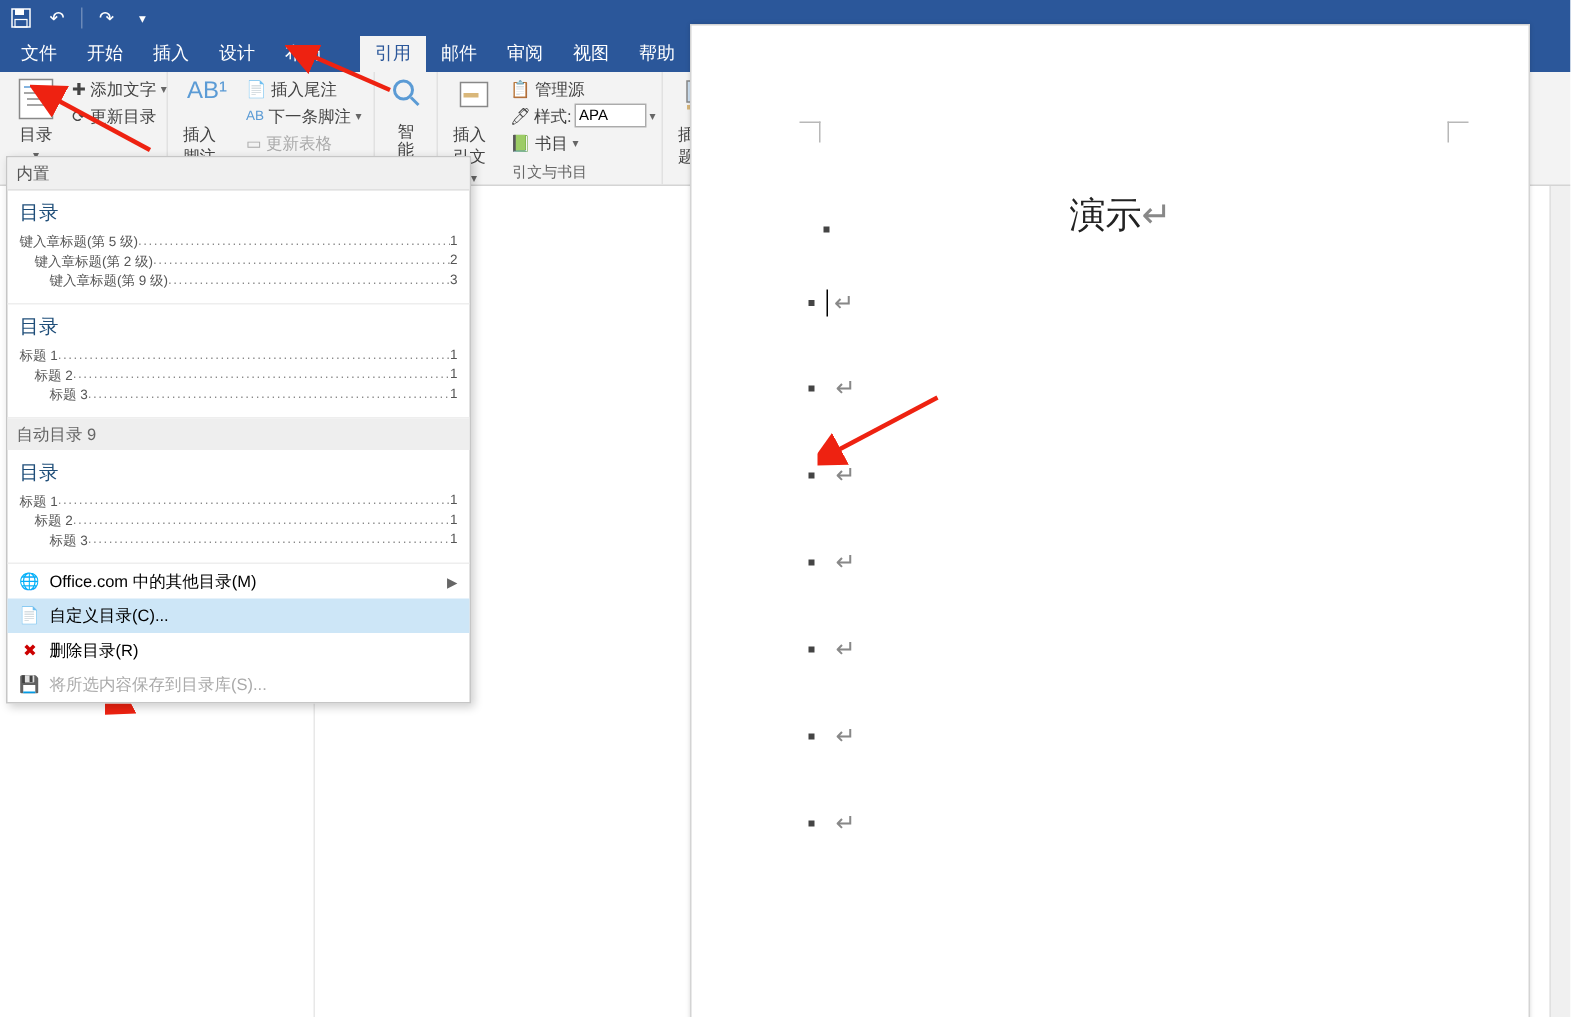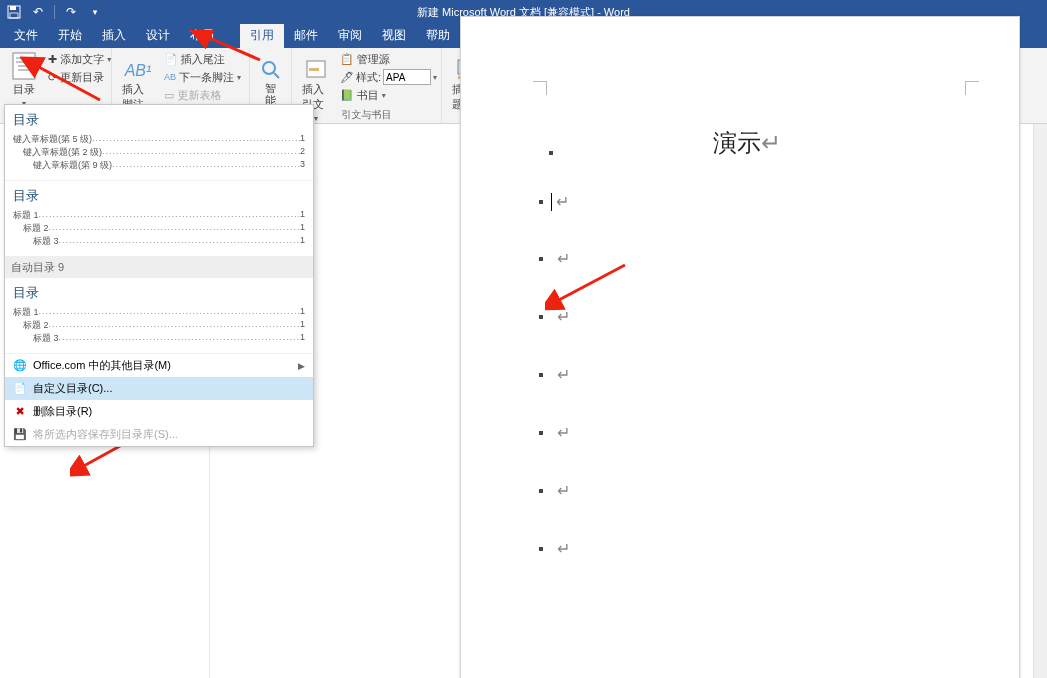--- a/index.html
+++ b/index.html
@@ -18,21 +18,21 @@
   .menu-tab.active { background: #f3f3f3; color: #2b579a; margin-left: 16px; }
   .tell-me { display: flex; align-items: center; gap: 4px; padding: 4px 10px; color: #cfe0f5; font-size: 11px; }
   .bulb { width: 12px; height: 12px; border: 1px solid #cfe0f5; border-radius: 50%; position: relative; }
   
   
   .ribbon { background: #f3f3f3; height: 76px; border-bottom: 1px solid #d4d4d4; display: flex; font-size: 11px; color: #444; position: relative; }
   .ribbon-group { border-right: 1px solid #e1e1e1; padding: 2px 6px 0 6px; display: flex; flex-direction: column; position: relative; }
   .ribbon-group-label { position: absolute; bottom: 1px; left: 0; right: 0; text-align: center; font-size: 10px; color: #666; }
   .rg-body { display: flex; gap: 4px; flex: 1; }
   .big-btn { display: flex; flex-direction: column; align-items: center; justify-content: flex-start; padding: 2px 4px; cursor: pointer; gap: 2px; }
-  .big-btn .icon-box { width: 28px; height: 28px; display: flex; align-items: flex-end; justify-content: center; font-style: italic; }
+  .big-btn .icon-box { width: 28px; height: 28px; display: flex; align-items: flex-start; justify-content: center; }
   .small-row { display: flex; align-items: center; gap: 3px; padding: 1px 2px; cursor: pointer; white-space: nowrap; height: 18px; }
   .small-row.disabled { color: #aaa; }
   .small-stack { display: flex; flex-direction: column; gap: 0; }
   .dd-arrow { font-size: 8px; color: #666; }
   .style-select { display: flex; align-items: center; gap: 2px; }
   .style-select input { width: 48px; height: 16px; border: 1px solid #ababab; font-size: 10px; padding: 0 2px; }
   
   
   .toc-dropdown { position: absolute; top: 104px; left: 4px; width: 310px; background: #fff; border: 1px solid #c6c6c6; box-shadow: 2px 2px 6px rgba(0,0,0,0.2); font-size: 11px; z-index: 10; }
   .dd-header { background: #f0f0f0; border-bottom: 1px solid #e0e0e0; padding: 3px 6px; color: #555; font-size: 11px; }
@@ -76,21 +76,20 @@
           <rect x="1" y="1" width="12" height="12" fill="none" stroke="#fff" stroke-width="1"></rect>
           <rect x="3" y="1" width="6" height="4" fill="#fff"></rect>
           <rect x="3" y="8" width="8" height="5" fill="none" stroke="#fff" stroke-width="0.8"></rect>
         </svg>
     </span>
     <span class="qat-icon">↶</span>
     <span class="qat-sep"></span>
     <span class="qat-icon">↷</span>
     <span class="qat-icon" style="font-size:9px">▾</span>
   </div>
-  <div class="title-center">新建 Microsoft Word 文档 [兼容模式] - Word</div>
 </div>
 
 <div class="menubar">
   <div class="menu-tab">文件</div>
   <div class="menu-tab">开始</div>
   <div class="menu-tab">插入</div>
   <div class="menu-tab">设计</div>
   <div class="menu-tab">布局</div>
   <div class="menu-tab active">引用</div>
   <div class="menu-tab">邮件</div>
@@ -283,20 +282,21 @@
             <span>⟳</span>
             <span>更新引文目录</span>
           </div>
       </div>
     </div>
     <div class="ribbon-group-label">引文目录</div>
   </div>
 </div>
 
 <div class="toc-dropdown">
+  <div class="dd-header">内置</div>
 
   <div class="dd-preview">
     <div class="pv-title">目录</div>
     <div class="pv-line">
         <span>键入章标题(第 5 级)</span>
         <span class="dots">......................................................................................</span>
         <span class="pg">1</span>
       </div>
     <div class="pv-line" style="padding-left:10px">
         <span>键入章标题(第 2 级)</span>

